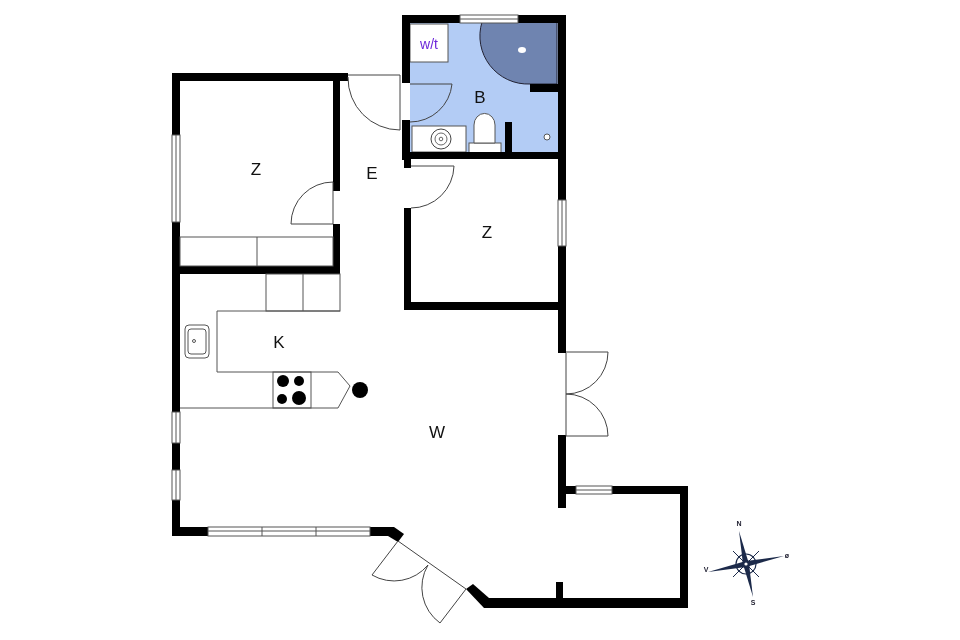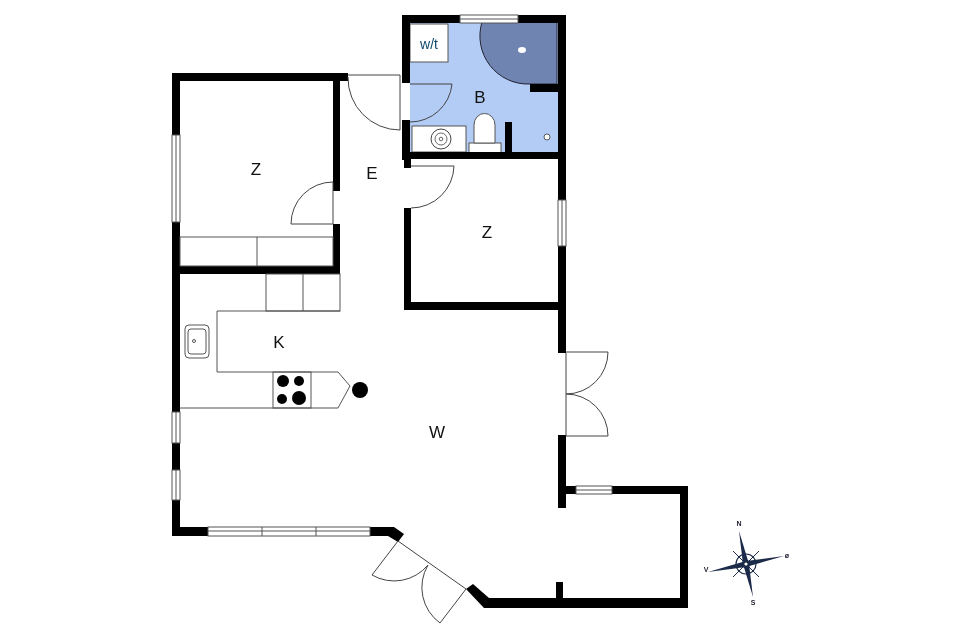--- a/index.html
+++ b/index.html
@@ -2,21 +2,21 @@
 <html><head>
 <meta charset="utf-8">
 <style>
   html, body { margin:0; padding:0; background:#ffffff; }
   body { width:960px; height:640px; position:relative; overflow:hidden;
          font-family:"Liberation Sans", sans-serif; }
   svg#plan { position:absolute; left:0; top:0; }
   .room-label { position:absolute; font-family:"Liberation Sans", sans-serif;
                 font-size:17px; color:#111; transform:translate(-50%,-50%); line-height:1; }
   .wt-label { position:absolute; font-family:"Liberation Sans", sans-serif;
-              font-size:14px; color:#0c4a6e; transform:translate(-50%,-50%); line-height:1; }
+              font-size:14px; color:#6d28d9; transform:translate(-50%,-50%); line-height:1; }
   .compass-label { position:absolute; font-family:"Liberation Sans", sans-serif;
                    font-size:7px; font-weight:bold; color:#223; transform:translate(-50%,-50%); }
 </style>
 </head>
 <body>
 
 <svg id="plan" width="960" height="640" viewBox="0 0 960 640">
 
   <rect x="410" y="22" width="148" height="132" fill="#b3ccf5"></rect>
 

